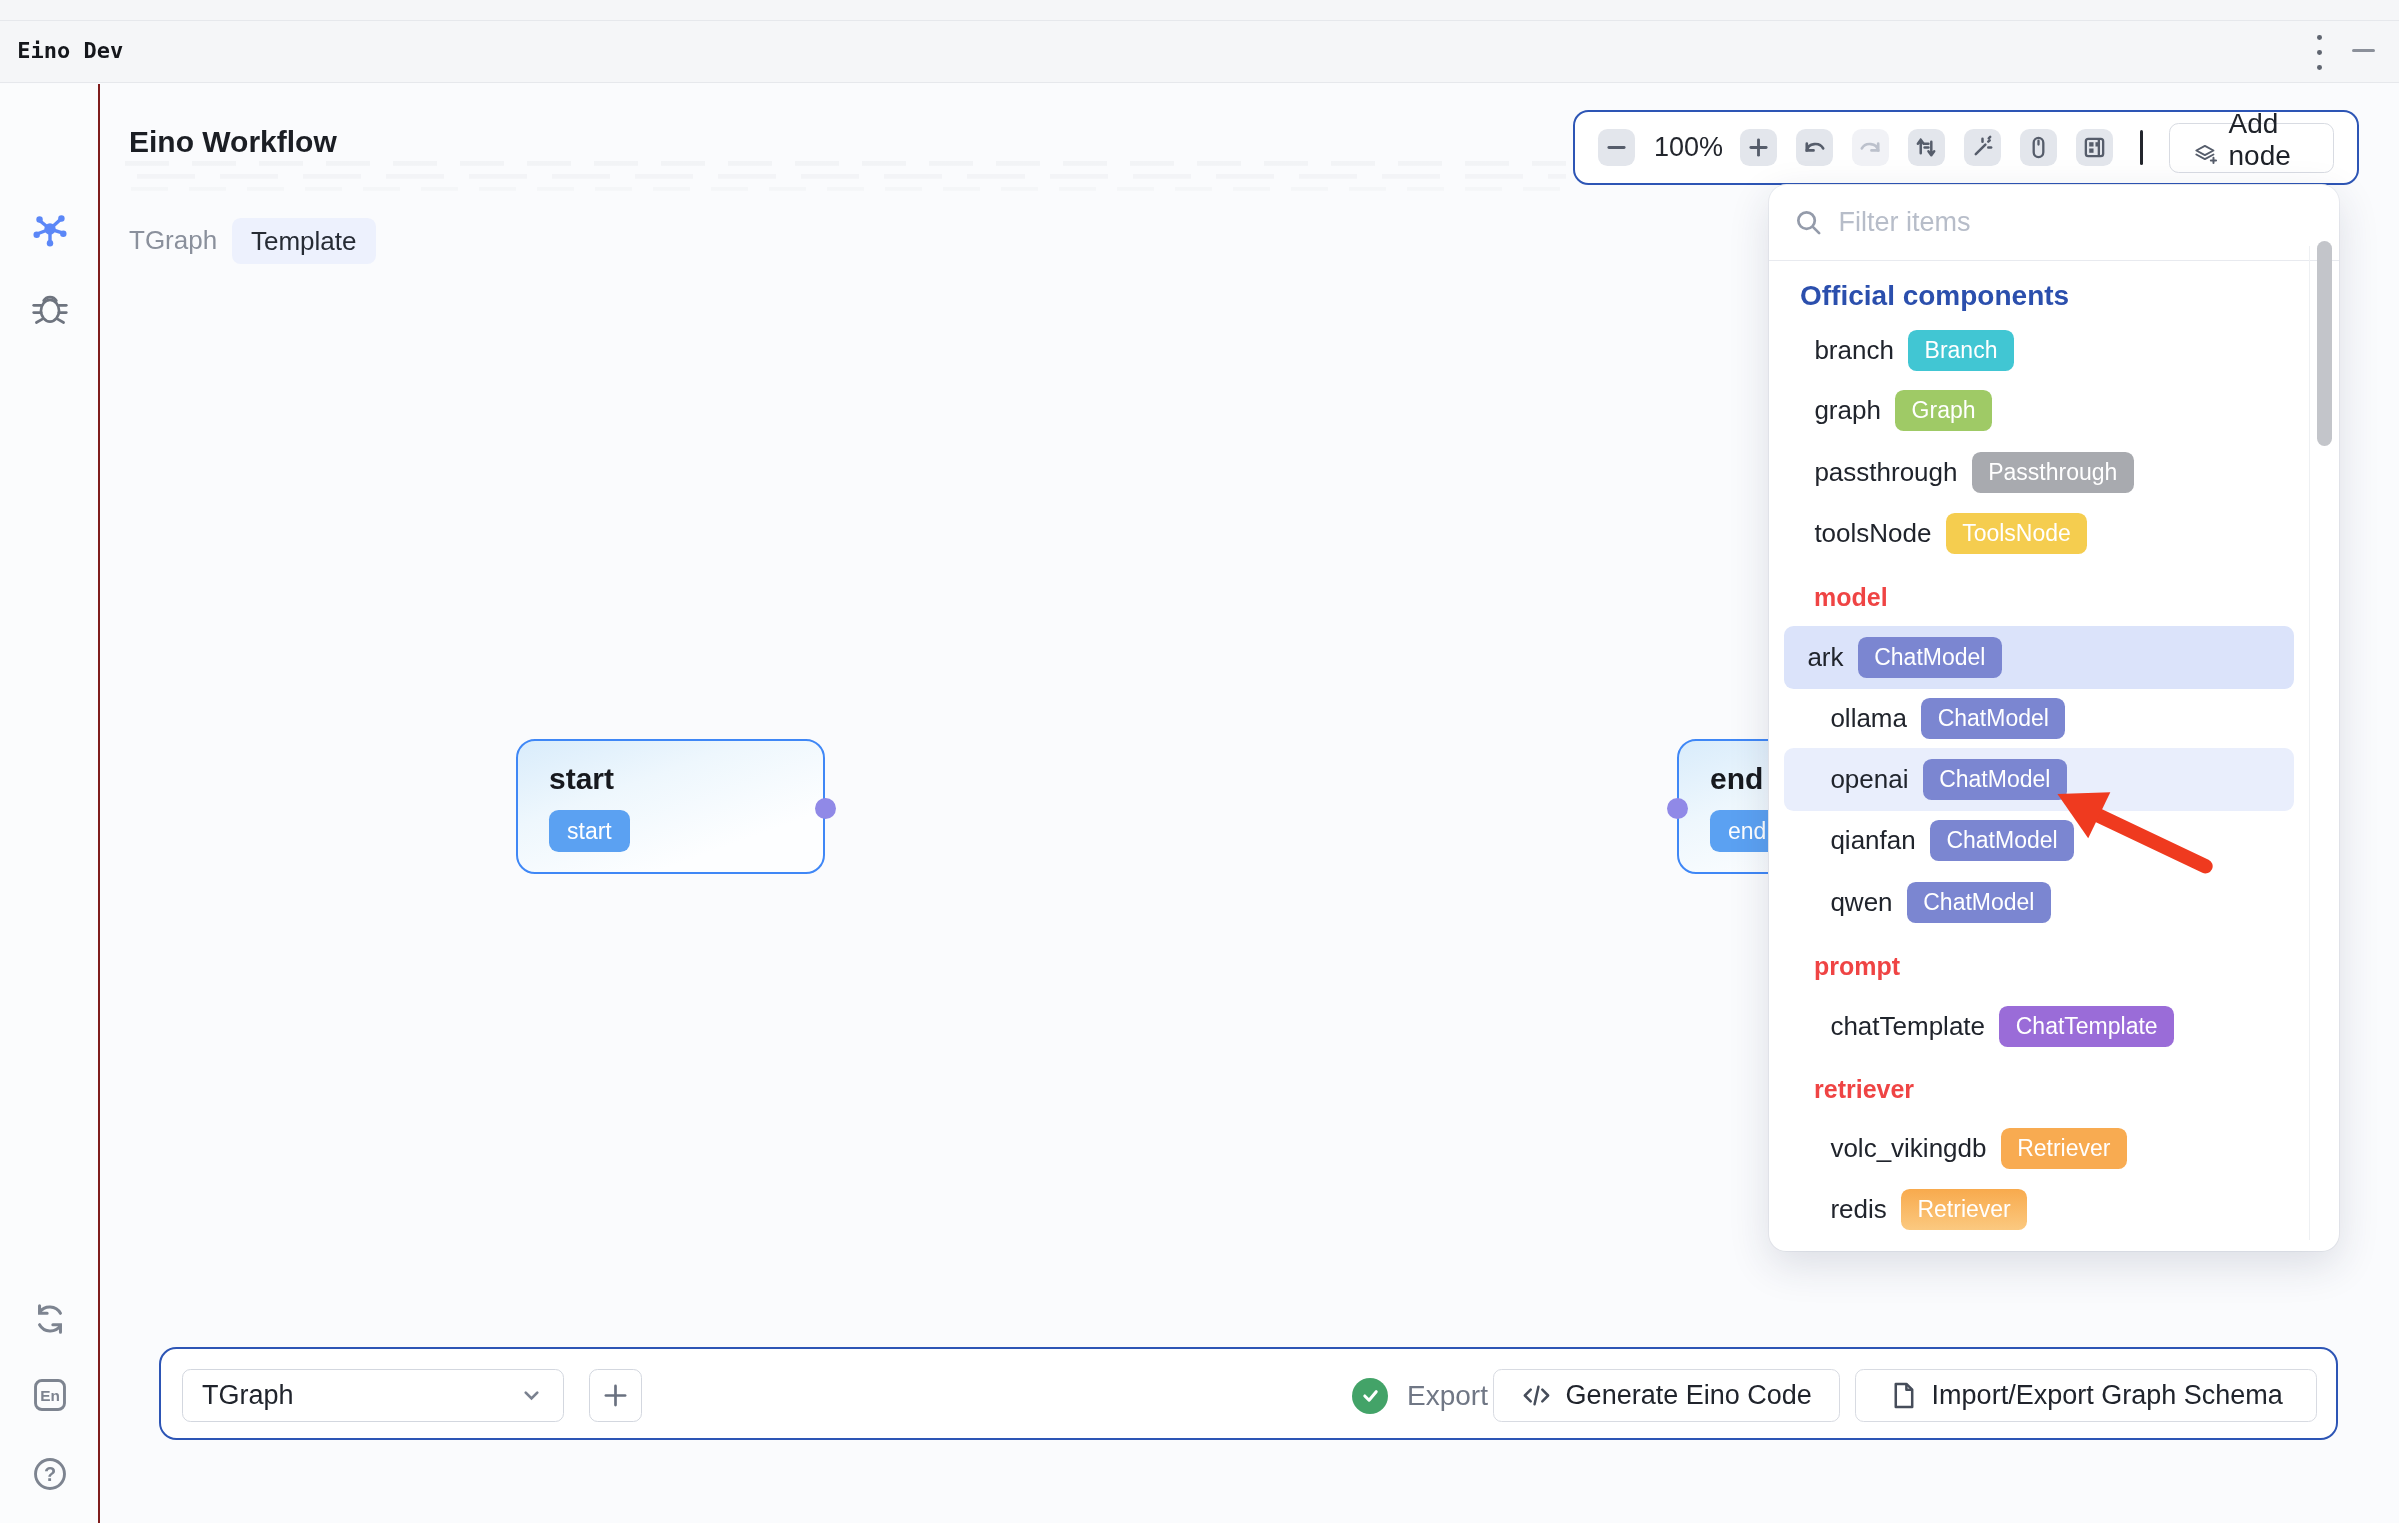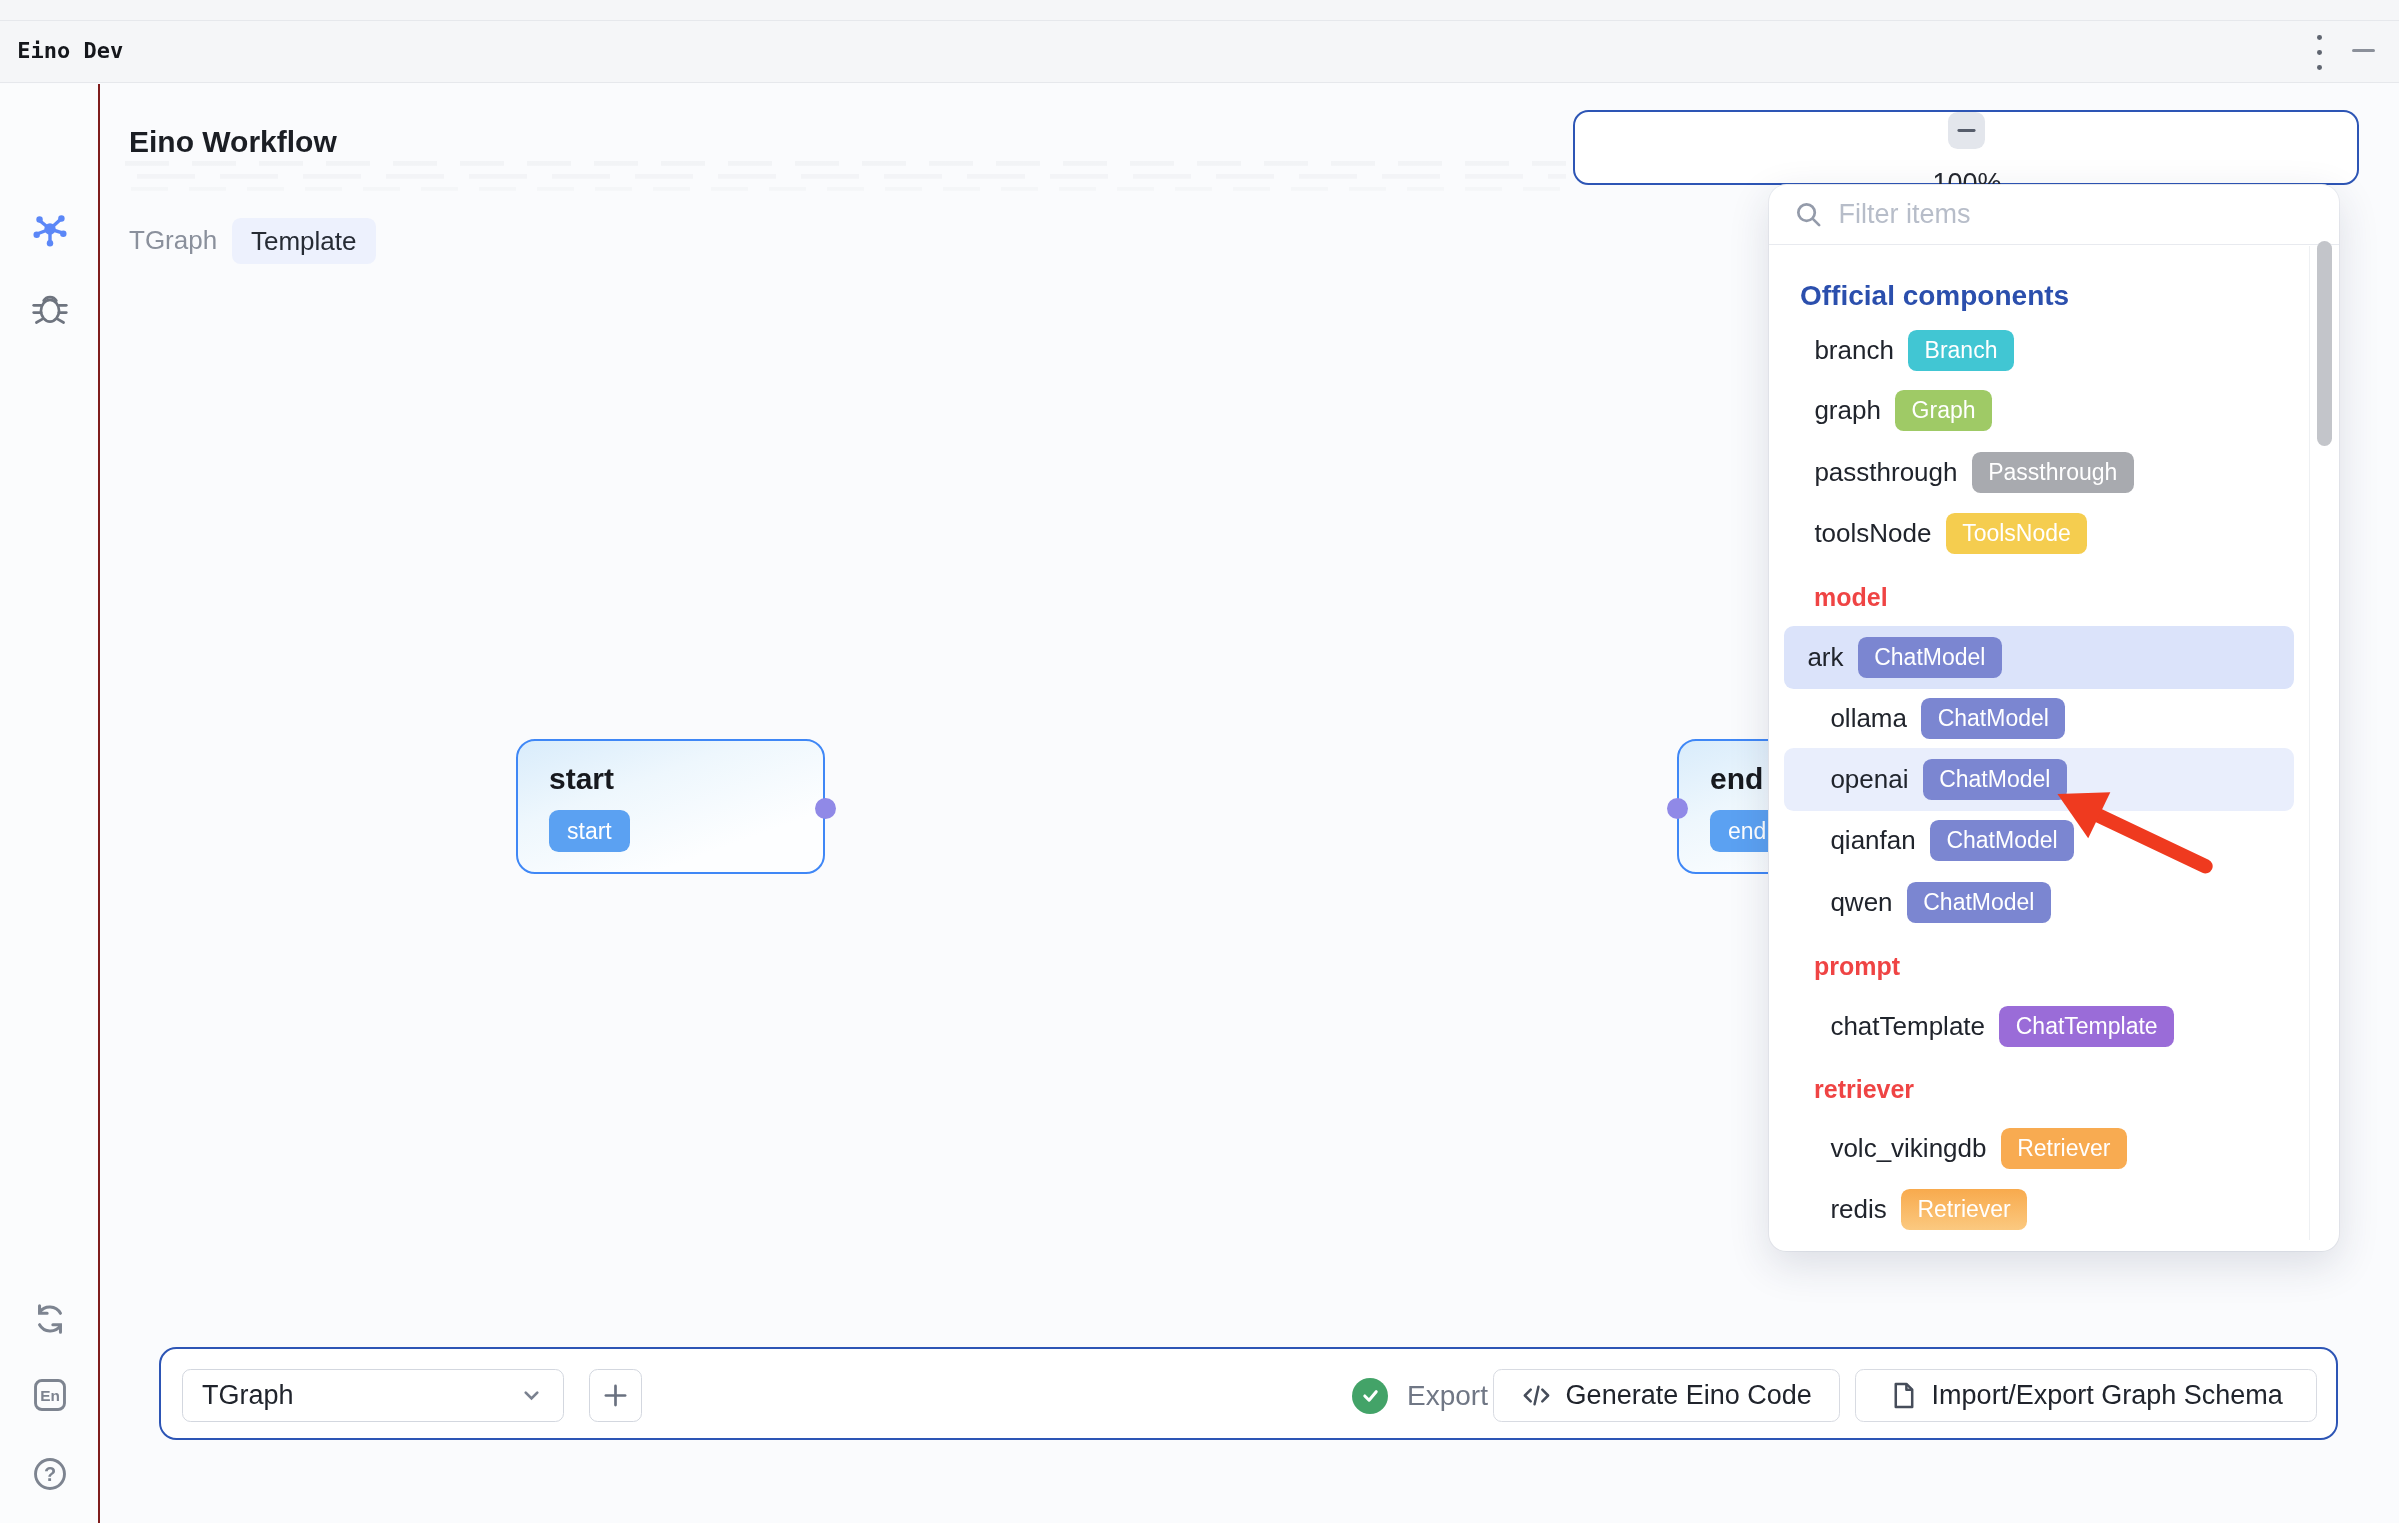--- a/index.html
+++ b/index.html
@@ -41,33 +41,33 @@
     background:linear-gradient(160deg,#d9ecfb 0%,#eef7fd 35%,#fdfeff 75%); z-index:5; }
   .node-title { position:absolute; left:31px; top:21px; font-size:30px; font-weight:bold; color:#17191e; }
   .node-badge { position:absolute; left:31px; top:69px; background:#5ba1f2; color:#fff; font-size:23px;
     padding:7.7px 18px; border-radius:9.6px; }
   .port { position:absolute; width:21px; height:21px; border-radius:50%; background:#9089e7; top:57px; }
   .port.right { right:-12.5px; } .port.left { left:-12.5px; }
 
   
   .toolbar { position:absolute; left:1573px; top:110px; width:786px; height:75px; background:#fff;
     border:2.9px solid #2d55b5; border-radius:15.4px; z-index:25; display:flex; align-items:center;
-    padding:0 23px; gap:19px;flex-direction:column; }
+    padding:0 23px; gap:19px; }
   .tb-btn { width:37px; height:37px; border-radius:9.6px; background:#e3e6ec; display:flex; align-items:center;
     justify-content:center; cursor:pointer; flex:0 0 auto; }
   .tb-btn.disabled { background:#f1f2f6; }
   .zoom-val { font-size:27px; color:#23262d; width:67px; text-align:center; flex:0 0 auto; }
   .tb-sep { width:2.9px; height:35px; background:#23262d; border-radius:1.9px; margin:0 7.7px; flex:0 0 auto; }
   .addnode-btn { margin-left:auto; height:50px; border:1.9px solid #d8dbe2; border-radius:9.6px; background:#fff;
     display:flex; align-items:flex-end; gap:11.5px; padding:0 23px; font-size:28px; color:#1e2229; cursor:pointer; }
 
   
   .panel { position:absolute; left:1769px; top:185px; width:570px; height:1066px; background:#fff;
     border-radius:17.3px; box-shadow:0 13.4px 42px rgba(35,46,80,.14), 0 0 0 1px #eef0f4; z-index:30; }
-  .search-row { position:absolute; left:0; top:0; width:100%; height:60px; display:flex; align-items:center;
+  .search-row { position:absolute; left:0; top:0; width:100%; height:76px; display:flex; align-items:center;
     padding:0 25px; gap:15.4px; border-bottom:1.9px solid #e8eaef; }
   .search-input { border:none; outline:none; font-size:27px; color:#333a46; width:423px; background:transparent;
     font-family:"Liberation Sans", sans-serif; }
   .search-input::placeholder { color:#b7bdc9; }
   .official { position:absolute; left:31px; top:83px; height:40px; display:flex; align-items:center; gap:11.5px;
     font-size:28px; font-weight:bold; color:#2b4fad;flex-direction:column; }
   .prow { position:absolute; height:63px; display:flex; align-items:center; gap:14.4px; border-radius:9.6px;
     left:15.4px; width:510px; padding-left:30px; cursor:pointer; }
   .prow.indent { padding-left:46px; }
   .prow .lbl { font-size:26px; color:#20242c; }

